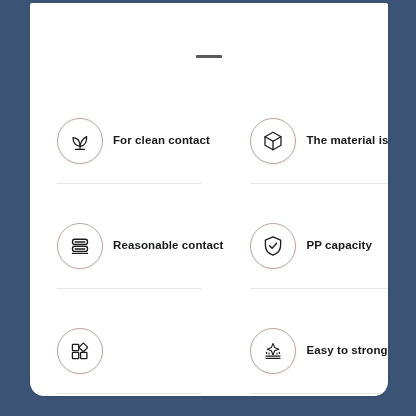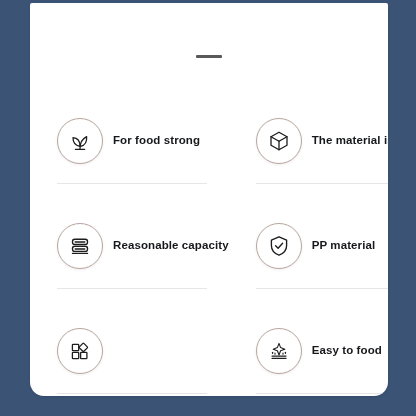--- a/index.html
+++ b/index.html
@@ -124,21 +124,21 @@
     <div class="feature-grid">
 
       <div class="feature">
         <span class="icon-circle">
           <svg width="26" height="26" viewBox="0 0 26 26" fill="none" stroke="#1d1d1f" stroke-width="1.3" stroke-linecap="round" stroke-linejoin="round">
             <path d="M13 20.5 C13 14.5 15.2 10.8 19.6 8.6 C20.1 13.8 18.2 17.2 13.6 18.4"></path>
             <path d="M12.7 18.3 C8.4 17.6 6 14.6 6 9.6 C10.9 10 13 12.9 13 18"></path>
             <path d="M8.4 21.4 L17.6 21.4"></path>
           </svg>
         </span>
-        <span class="feature-label">For food strong</span>
+        <span class="feature-label">For clean contact</span>
       </div>
 
       <div class="feature">
         <span class="icon-circle">
           <svg width="26" height="26" viewBox="0 0 26 26" fill="none" stroke="#1d1d1f" stroke-width="1.3" stroke-linecap="round" stroke-linejoin="round">
             <path d="M13 4.2 L21 8.7 L21 17.3 L13 21.8 L5 17.3 L5 8.7 Z"></path>
             <path d="M5 8.7 L13 13.2 L21 8.7"></path>
             <path d="M13 13.2 L13 21.8"></path>
           </svg>
         </span>
@@ -148,31 +148,31 @@
       <div class="feature">
         <span class="icon-circle">
           <svg width="26" height="26" viewBox="0 0 26 26" fill="none" stroke="#1d1d1f" stroke-width="1.35" stroke-linecap="round" stroke-linejoin="round">
             <rect x="5.5" y="6.2" width="15" height="5.2" rx="2.2"></rect>
             <rect x="5.5" y="13.2" width="15" height="5.2" rx="2.2"></rect>
             <path d="M8.2 9 L17.8 9"></path>
             <path d="M8.2 16 L17.8 16"></path>
             <path d="M5.5 20.4 L20.5 20.4"></path>
           </svg>
         </span>
-        <span class="feature-label">Reasonable capacity</span>
+        <span class="feature-label">Reasonable contact</span>
       </div>
 
       <div class="feature">
         <span class="icon-circle">
           <svg width="26" height="26" viewBox="0 0 26 26" fill="none" stroke="#1d1d1f" stroke-width="1.35" stroke-linecap="round" stroke-linejoin="round">
             <path d="M13 3.8 L20.6 7.1 L20.6 12.6 C20.6 17.1 17.6 20.6 13 22.2 C8.4 20.6 5.4 17.1 5.4 12.6 L5.4 7.1 Z"></path>
             <path d="M9.6 12.8 L12.1 15.3 L16.6 10.3"></path>
           </svg>
         </span>
-        <span class="feature-label">PP material</span>
+        <span class="feature-label">PP capacity</span>
       </div>
 
       <div class="feature">
         <span class="icon-circle">
           <svg width="26" height="26" viewBox="0 0 26 26" fill="none" stroke="#1d1d1f" stroke-width="1.3" stroke-linecap="round" stroke-linejoin="round">
             <rect x="5.4" y="6.4" width="6.3" height="6.3" rx="0.7"></rect>
             <rect x="5.4" y="14.4" width="6.3" height="6.3" rx="0.7"></rect>
             <rect x="13.6" y="14.4" width="6.3" height="6.3" rx="0.7"></rect>
             <rect x="13.2" y="6.2" width="6.3" height="6.3" rx="0.7" transform="rotate(45 16.35 9.35)"></rect>
           </svg>
@@ -184,18 +184,18 @@
           <svg width="26" height="26" viewBox="0 0 26 26" fill="none" stroke="#1d1d1f" stroke-width="1.15" stroke-linecap="round" stroke-linejoin="round">
             <path d="M13 5.4 L14.6 9.6 L18.8 11.2 L14.6 12.8 L13 17 L11.4 12.8 L7.2 11.2 L11.4 9.6 Z" stroke-width="1.1"></path>
             <path d="M6.6 14.3 L6.6 15.5" stroke-width="1.1"></path>
             <path d="M9.0 15.0 L9.0 16.2" stroke-width="1.1"></path>
             <path d="M17.0 15.0 L17.0 16.2" stroke-width="1.1"></path>
             <path d="M19.4 14.3 L19.4 15.5" stroke-width="1.1"></path>
             <path d="M6.0 18.1 L20.0 18.1" stroke-width="1.25"></path>
             <path d="M6.0 20.3 L20.0 20.3" stroke-width="1.25"></path>
           </svg>
         </span>
-        <span class="feature-label">Easy to food</span>
+        <span class="feature-label">Easy to strong</span>
       </div>
 
     </div>
   </div>
 </div>
 
 </body></html>

